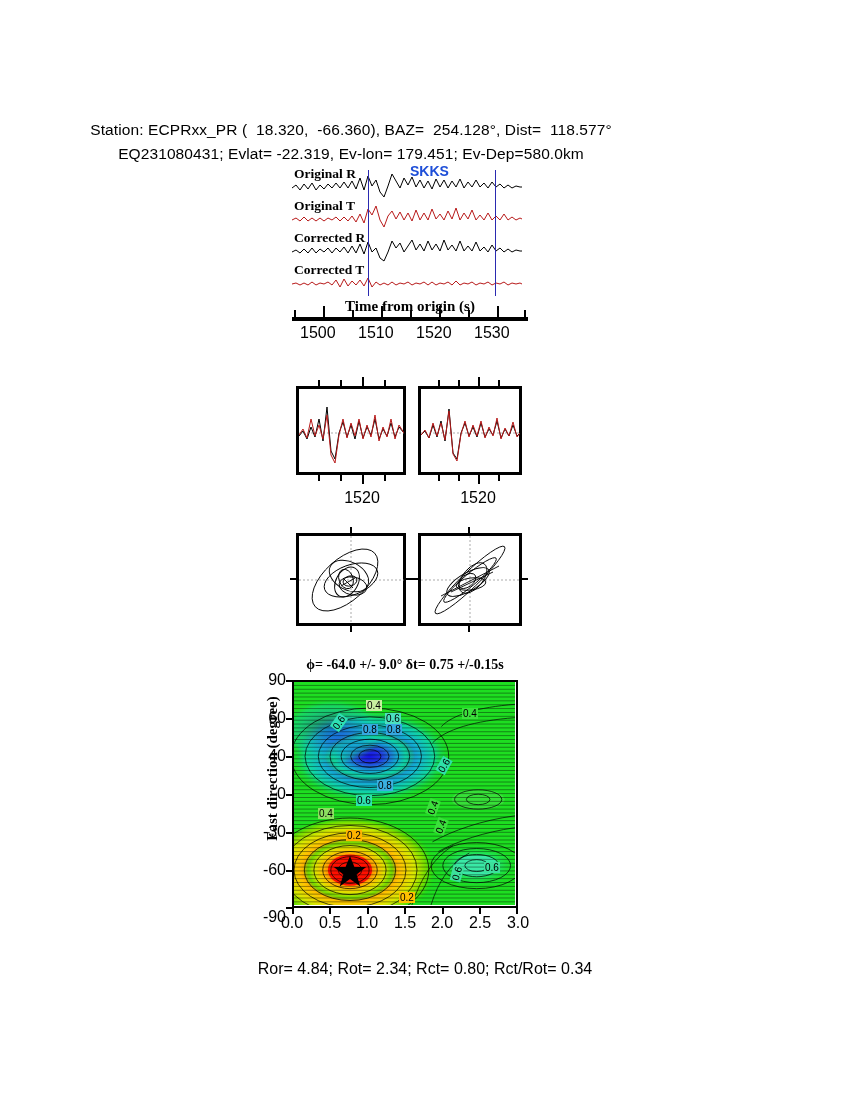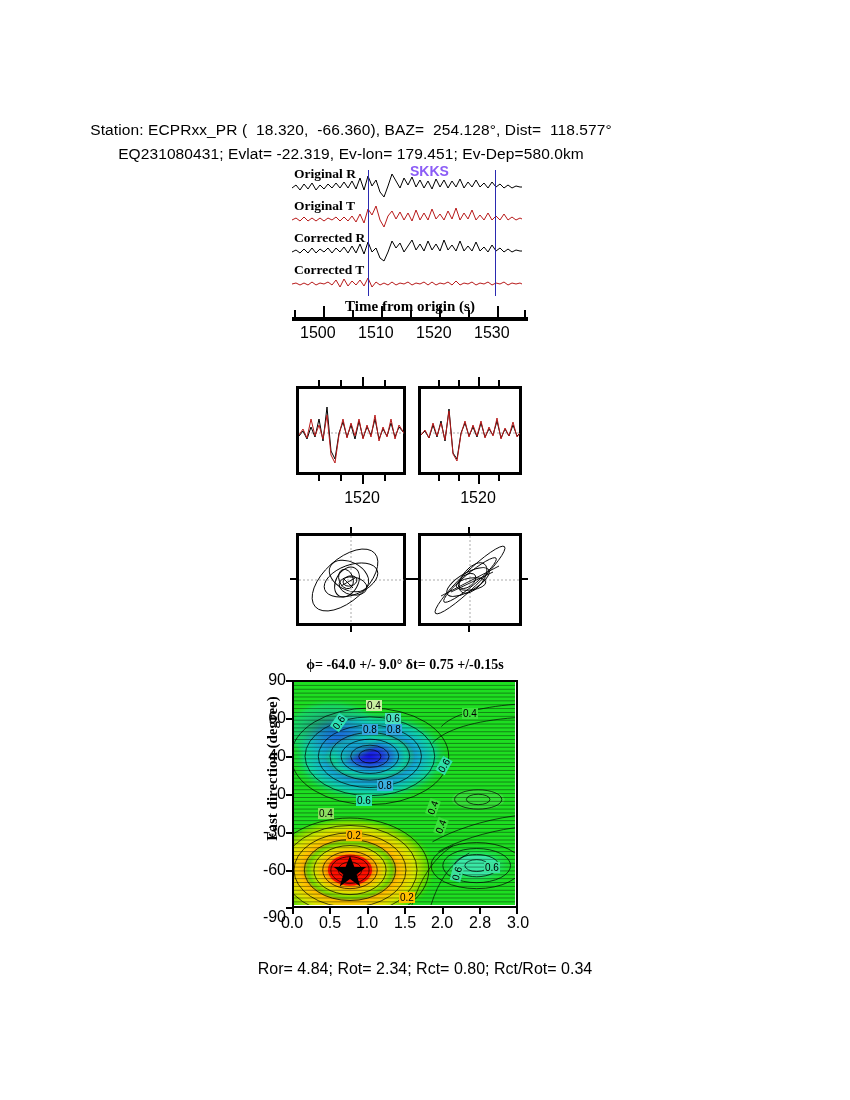--- a/index.html
+++ b/index.html
@@ -63,21 +63,21 @@
     color: #000;
     white-space: nowrap;
     z-index: 4;
   }
   .phase-label {
     position: absolute;
     left: 118px;
     top: -5px;
     font-size: 14px;
     font-weight: bold;
-    color: #8b5cf6;
+    color: #1d4ed8;
     font-family: "Liberation Sans", sans-serif;
     z-index: 5;
   }
   .win-marker {
     position: absolute;
     width: 1px;
     background: #2a2ab0;
     z-index: 3;
   }
 
@@ -405,21 +405,21 @@
     <div class="ytick-label" style="top:105px;">0</div>
     <div class="ytick-label" style="top:143px;">-30</div>
     <div class="ytick-label" style="top:181px;">-60</div>
     <div class="ytick-label" style="top:219px;margin-top:9px;">-90</div>
 
     <div class="xtick-label" style="left:-20px;">0.0</div>
     <div class="xtick-label" style="left:18px;">0.5</div>
     <div class="xtick-label" style="left:55px;">1.0</div>
     <div class="xtick-label" style="left:93px;">1.5</div>
     <div class="xtick-label" style="left:130px;">2.0</div>
-    <div class="xtick-label" style="left:168px;">2.8</div>
+    <div class="xtick-label" style="left:168px;">2.5</div>
     <div class="xtick-label" style="left:206px;">3.0</div>
 
     <div class="ctick" style="left:-6px;top:0px;width:6px;height:1.6px;"></div>
     <div class="ctick" style="left:-6px;top:38px;width:6px;height:1.6px;"></div>
     <div class="ctick" style="left:-6px;top:76px;width:6px;height:1.6px;"></div>
     <div class="ctick" style="left:-6px;top:114px;width:6px;height:1.6px;"></div>
     <div class="ctick" style="left:-6px;top:152px;width:6px;height:1.6px;"></div>
     <div class="ctick" style="left:-6px;top:190px;width:6px;height:1.6px;"></div>
     <div class="ctick" style="left:-6px;top:227px;width:6px;height:1.6px;"></div>
 

